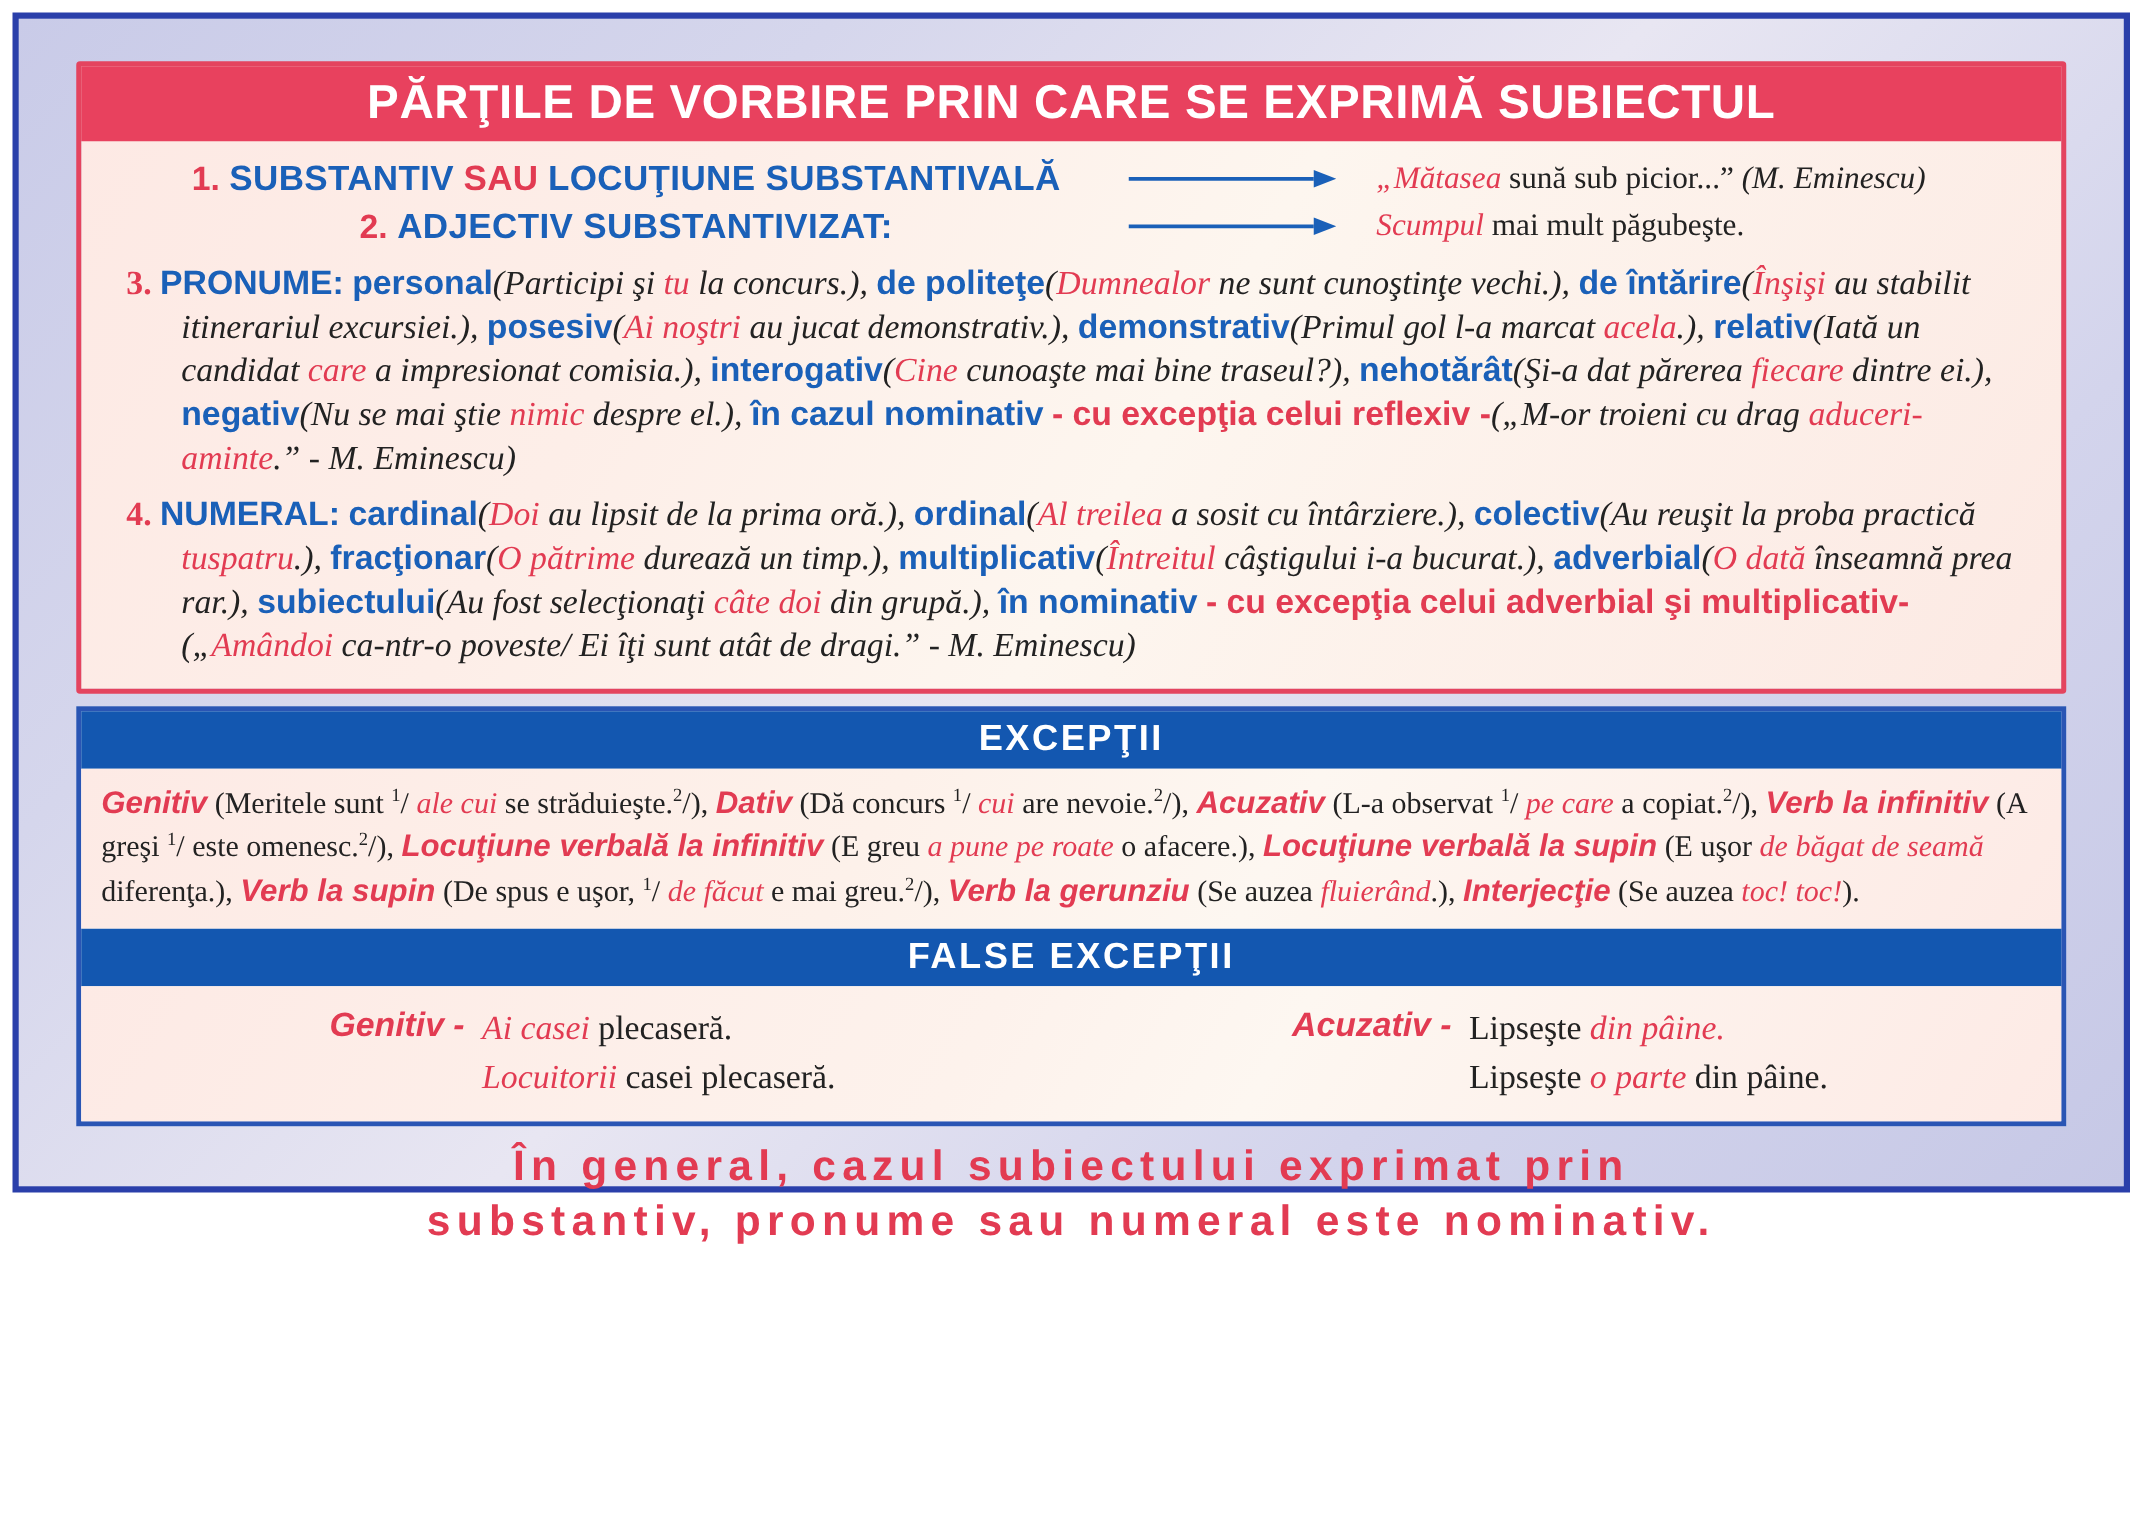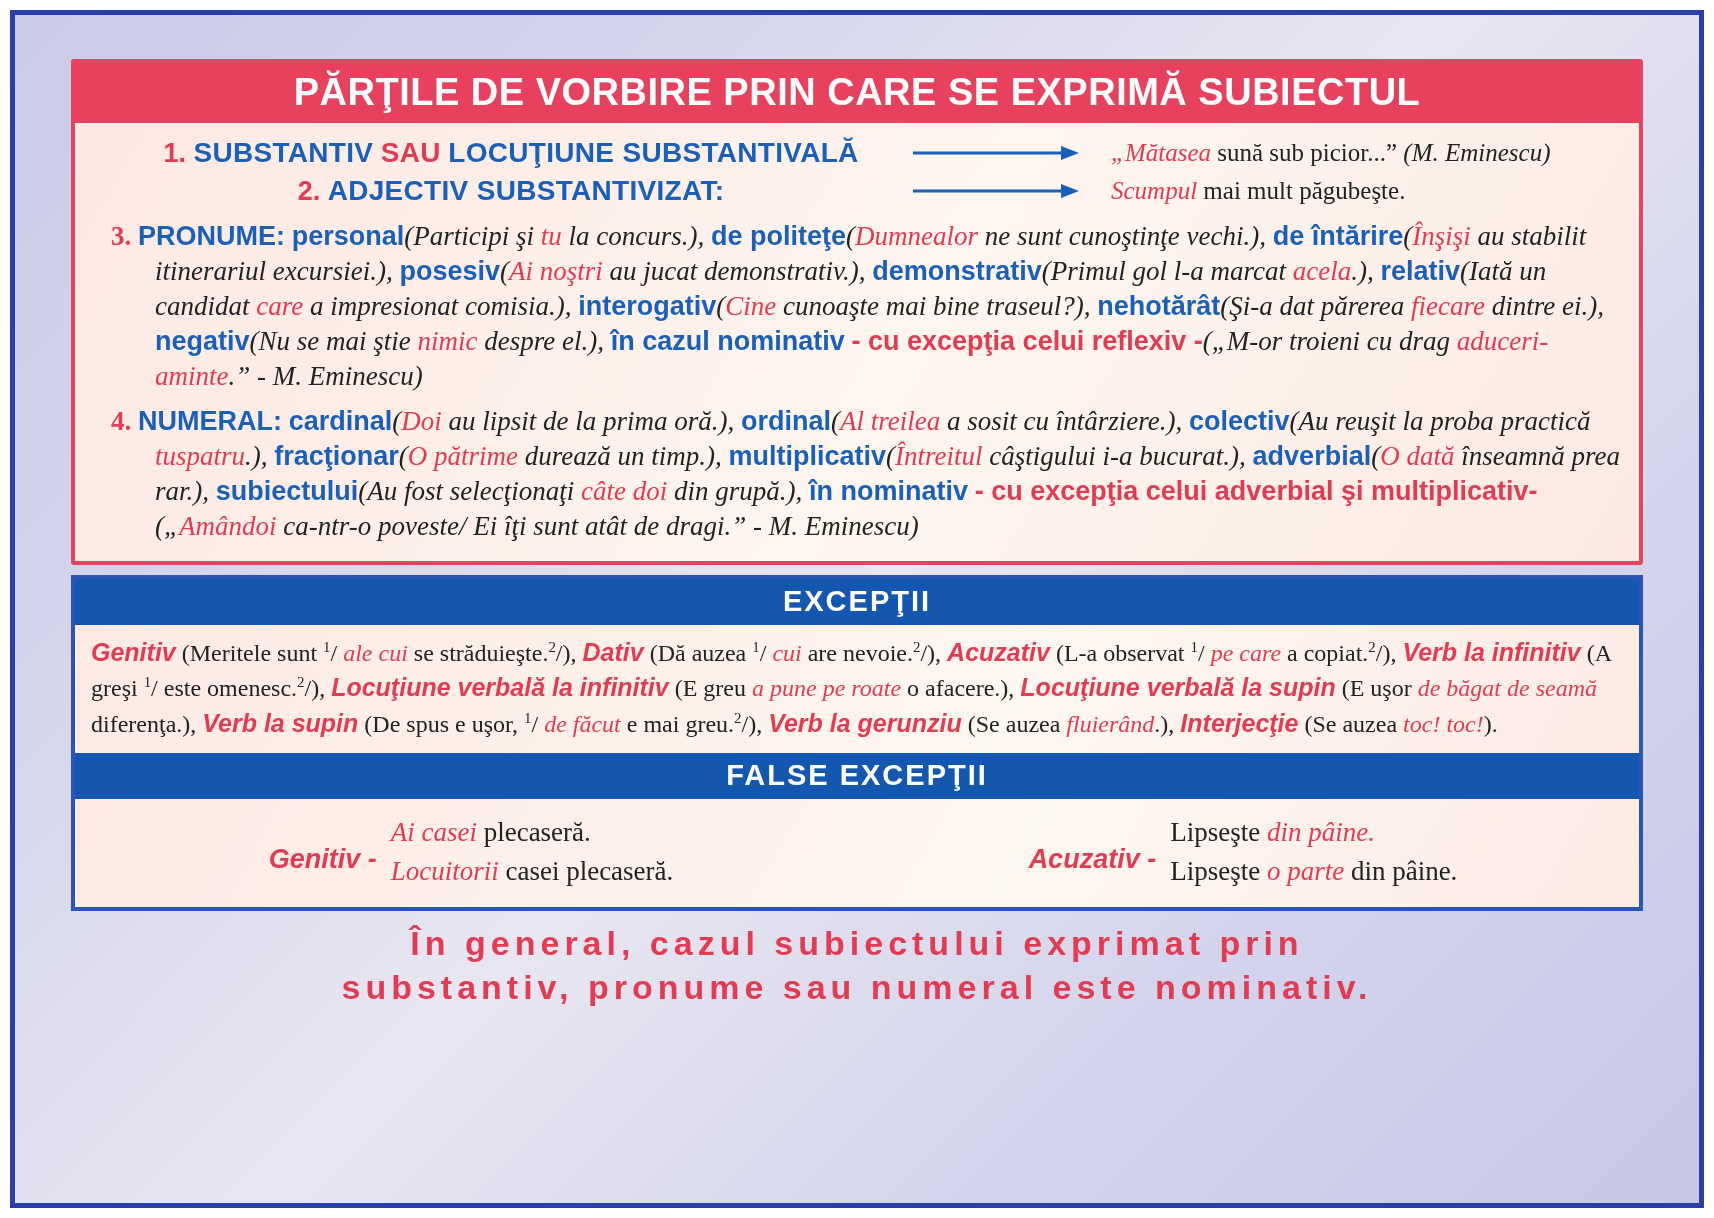--- a/index.html
+++ b/index.html
@@ -11,25 +11,25 @@
     height: 1218px;
     background: #ffffff;
     font-family: "Liberation Sans", sans-serif;
     overflow: hidden;
   }
   .poster {
     position: absolute;
     left: 10px;
     top: 10px;
     width: 1694px;
-    height: 1198px;
+    height: 944px;
     box-sizing: border-box;
     border: 5px solid #2a3faa;
     background: linear-gradient(135deg, #c9cbe8 0%, #d5d6ec 25%, #e8e6f2 50%, #d3d4ec 75%, #c6c8e6 100%);
-    padding: 16px;
+    padding: 6px;
   }
   .inner {
     position: relative;
     width: 100%;
     height: 100%;
     box-sizing: border-box;
   }
 
   
   .main-card {
@@ -159,21 +159,20 @@
   }
   .fterm {
     color: #e23b52;
     font-weight: bold;
     font-style: italic;
     font-family: "Liberation Sans", sans-serif;
     font-size: 27px;
     margin-right: 14px;
     white-space: nowrap;
     padding-top: 2px;
-    margin-top: 29px;
   }
   .flines {
     font-family: "Liberation Serif", serif;
     font-size: 27px;
     color: #222;
     line-height: 1.45;
   }
 
   
   .footer {
@@ -270,21 +269,21 @@
         </div>
       </div>
 
     </div>
   </div>
 
   <div class="exc-wrap">
     <div class="bar">EXCEPŢII</div>
     <div class="exc-body">
       <span class="term">Genitiv</span><span> (Meritele sunt </span><sup>1</sup><span>/ </span><span class="exr">ale cui</span><span> se străduieşte.</span><sup>2</sup><span>/),</span>
-      <span class="term">Dativ</span><span> (Dă auzea </span><sup>1</sup><span>/ </span><span class="exr">cui</span><span> are nevoie.</span><sup>2</sup><span>/),</span>
+      <span class="term">Dativ</span><span> (Dă concurs </span><sup>1</sup><span>/ </span><span class="exr">cui</span><span> are nevoie.</span><sup>2</sup><span>/),</span>
       <span class="term">Acuzativ</span><span> (L-a observat </span><sup>1</sup><span>/ </span><span class="exr">pe care</span><span> a copiat.</span><sup>2</sup><span>/),</span>
       <span class="term">Verb la infinitiv</span><span> (A greşi </span><sup>1</sup><span>/ </span><span class="exr"></span><span>este omenesc.</span><sup>2</sup><span>/),</span>
       <span class="term">Locuţiune verbală la infinitiv</span><span> (E greu </span><span class="exr">a pune pe roate</span><span> o afacere.)</span><span>,</span>
       <span class="term">Locuţiune verbală la supin</span><span> (E uşor </span><span class="exr">de băgat de seamă</span><span> diferenţa.)</span><span>,</span>
       <span class="term">Verb la supin</span><span> (De spus e uşor, </span><sup>1</sup><span>/ </span><span class="exr">de făcut</span><span> e mai greu.</span><sup>2</sup><span>/),</span>
       <span class="term">Verb la gerunziu</span><span> (Se auzea </span><span class="exr">fluierând</span><span>.)</span><span>,</span>
       <span class="term">Interjecţie</span><span> (Se auzea </span><span class="exr">toc! toc!</span><span>)</span><span>.</span>
     </div>
 
     <div class="bar">FALSE EXCEPŢII</div>

